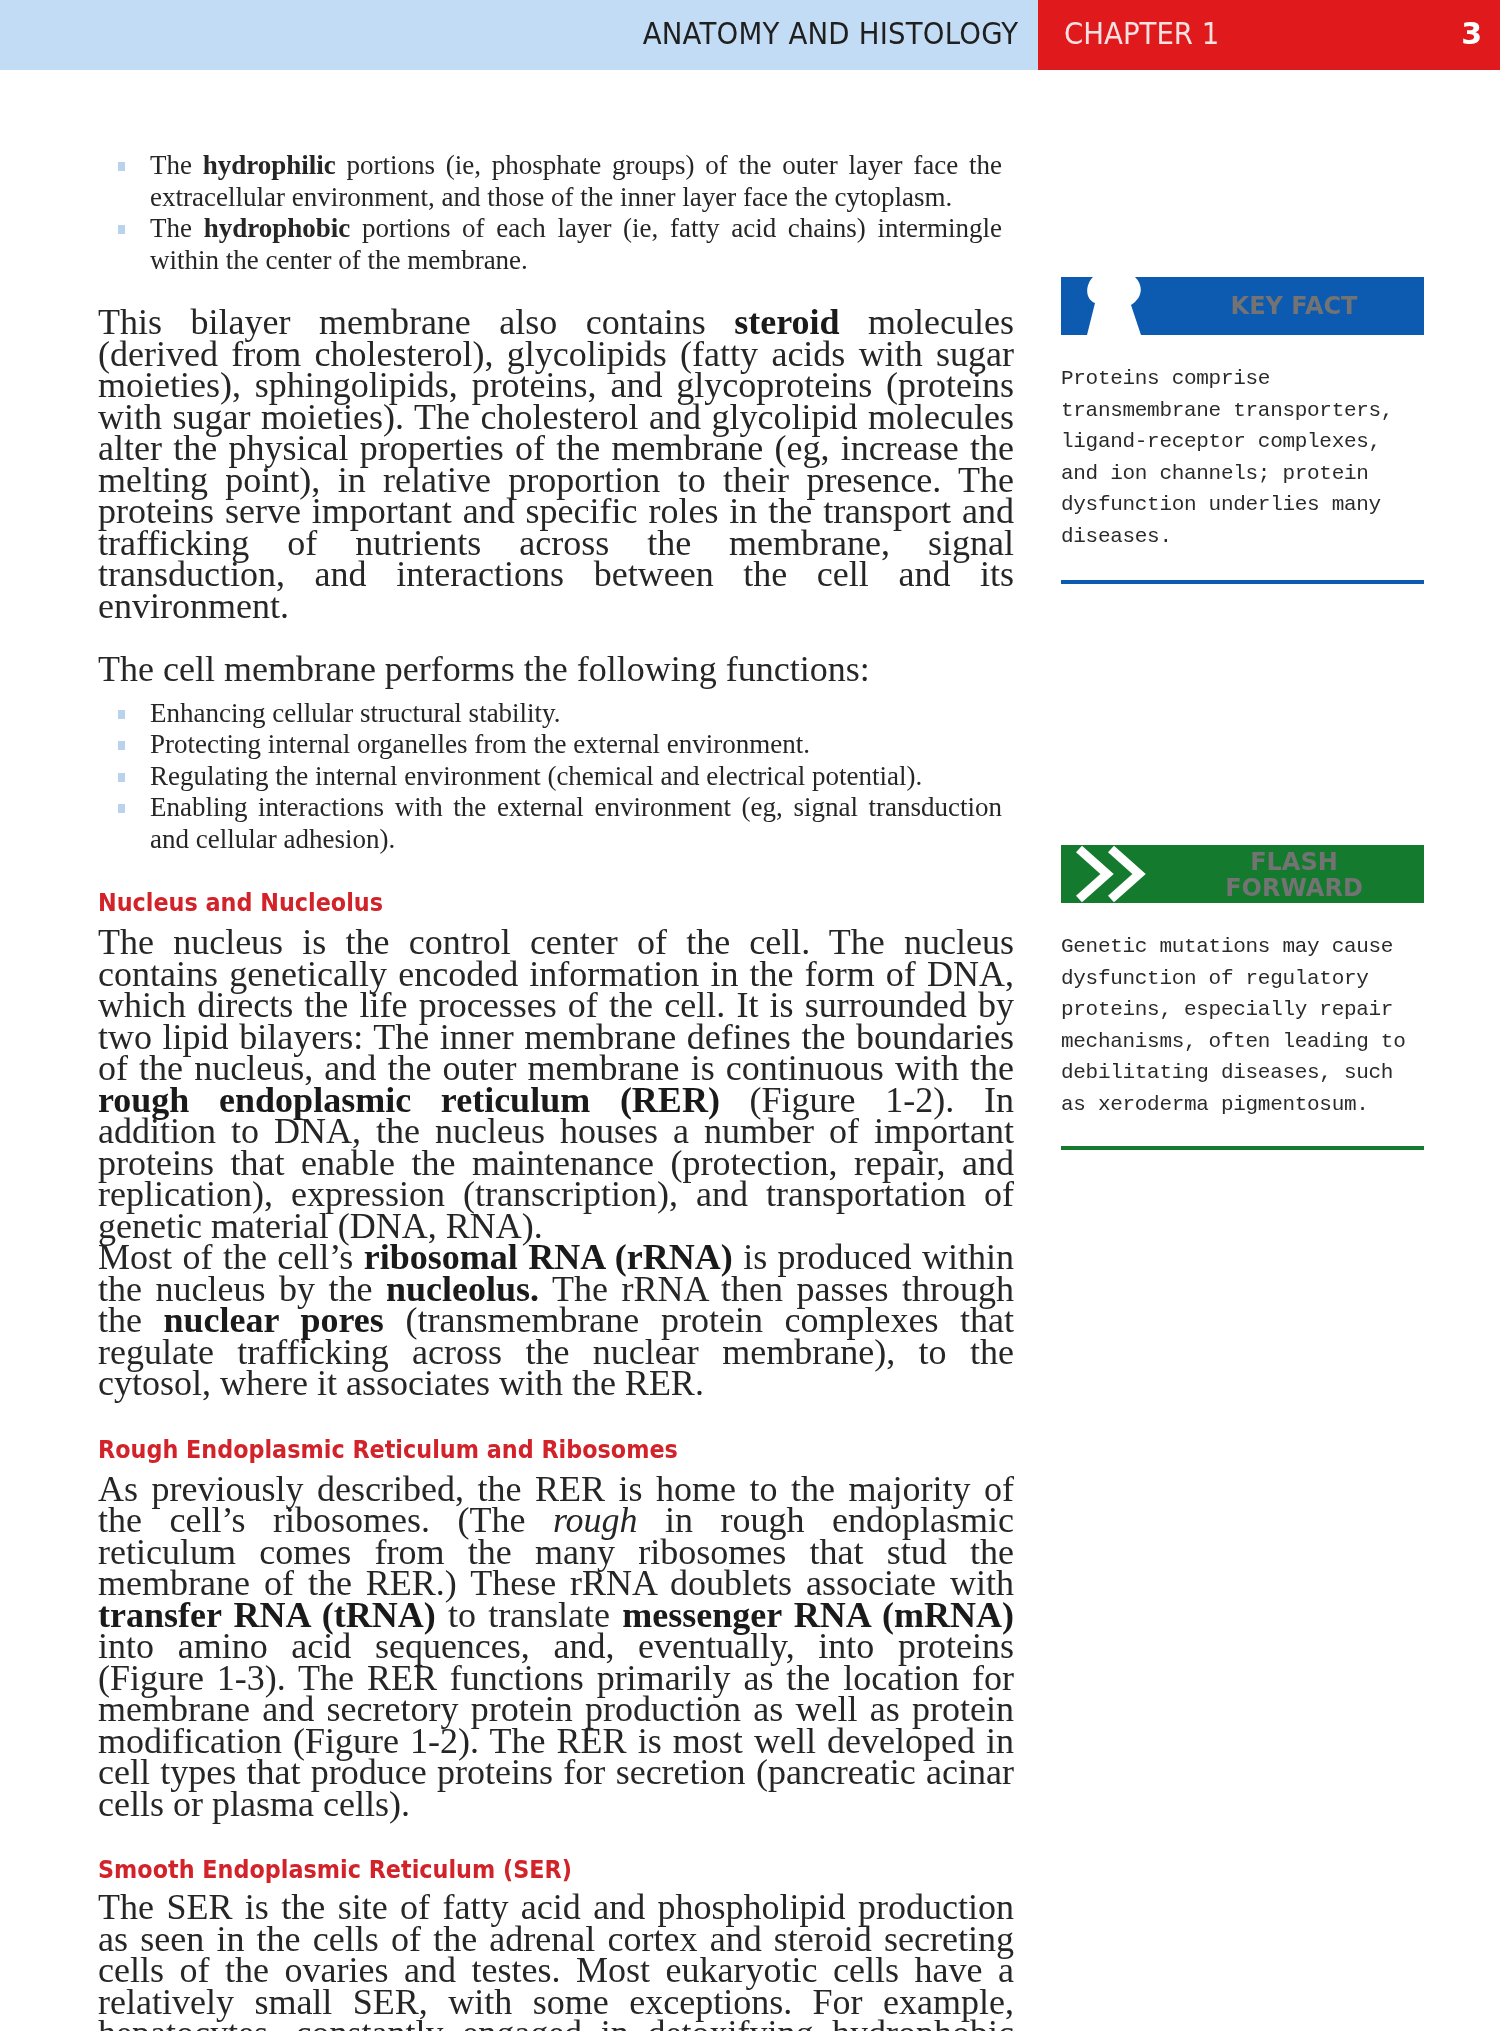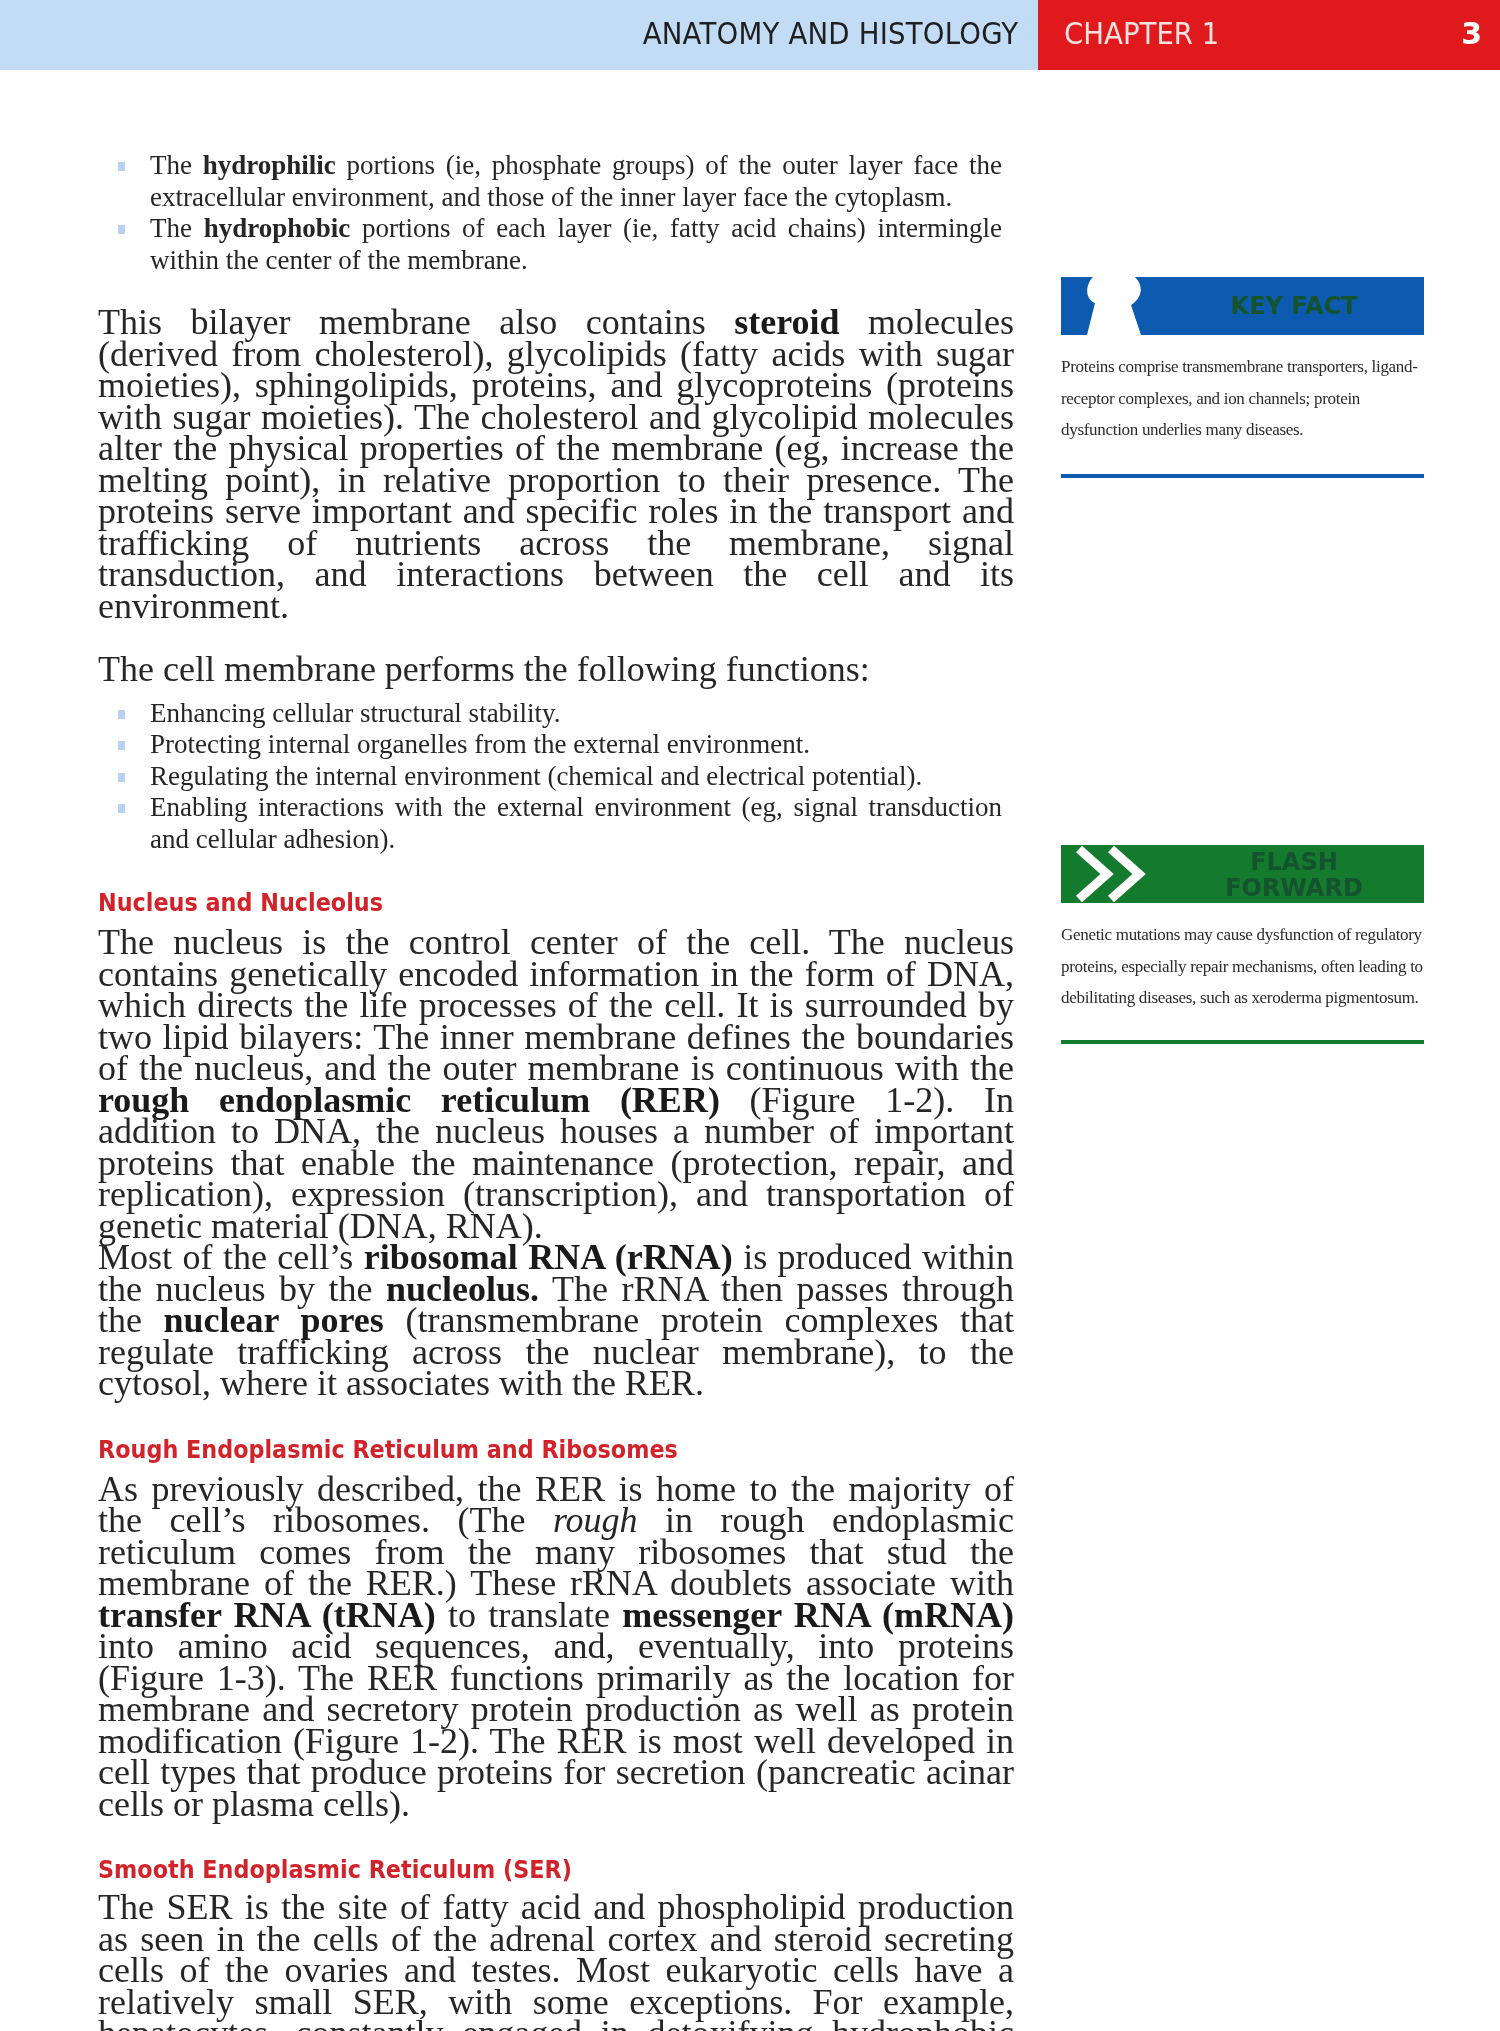--- a/index.html
+++ b/index.html
@@ -13,22 +13,22 @@
   .main { position: absolute; left: 98px; top: 138px; width: 916px; }
   .p { font-size: 36px; line-height: 31.5px; text-align: justify; margin: 0; color: #262626; }
   .p b { font-weight: bold; color: #1a1a1a; }
   .bullets { list-style: none; margin: 12px; padding: 0; }
   .bullets li { position: relative; padding-left: 40px; font-size: 27px; line-height: 31.5px; text-align: justify; color: #262626; }
   .bullet-marker { position: absolute; left: 8px; top: 12px; width: 7px; height: 9px; background: #b9d2ee; }
   .h { font-family: "DejaVu Sans", sans-serif; font-weight: bold; color: #d2232a; font-size: 24px; margin: 0; transform: scaleX(0.93); transform-origin: left center; white-space: nowrap; }
 
   .sidebox { position: absolute; left: 1061px; width: 363px; }
   .sidebox-banner { position: relative; height: 58px; }
-  .sidebox-title { position: absolute; right: 0; width: 260px; text-align: center; font-family: "DejaVu Sans", sans-serif; font-weight: bold; color: #14532d; font-size: 24px; line-height: 26px; }
-  .sidebox-text { font-family: Liberation Serif, serif; font-size: 17px; line-height: 31.5px; color: #2a2a2a; margin: 16px 0 0 0; letter-spacing: -0.3px; }
+  .sidebox-title { position: absolute; right: 0; width: 260px; text-align: center; font-family: "DejaVu Sans", sans-serif; font-weight: bold; color: #737373; font-size: 24px; line-height: 26px; }
+  .sidebox-text { font-family: Liberation Mono, monospace; font-size: 21px; line-height: 31.5px; color: #2a2a2a; margin: 28px 0 0 0; letter-spacing: -0.3px; }
   .sidebox-rule { height: 4px; margin-top: 26px; }
 </style>
 </head>
 <body>
 
 <div class="header">
   <div class="header-title">ANATOMY AND HISTOLOGY</div>
   <div class="chapter-block">
     <div class="chapter-label">CHAPTER 1</div>
     <div class="page-number">3</div>

